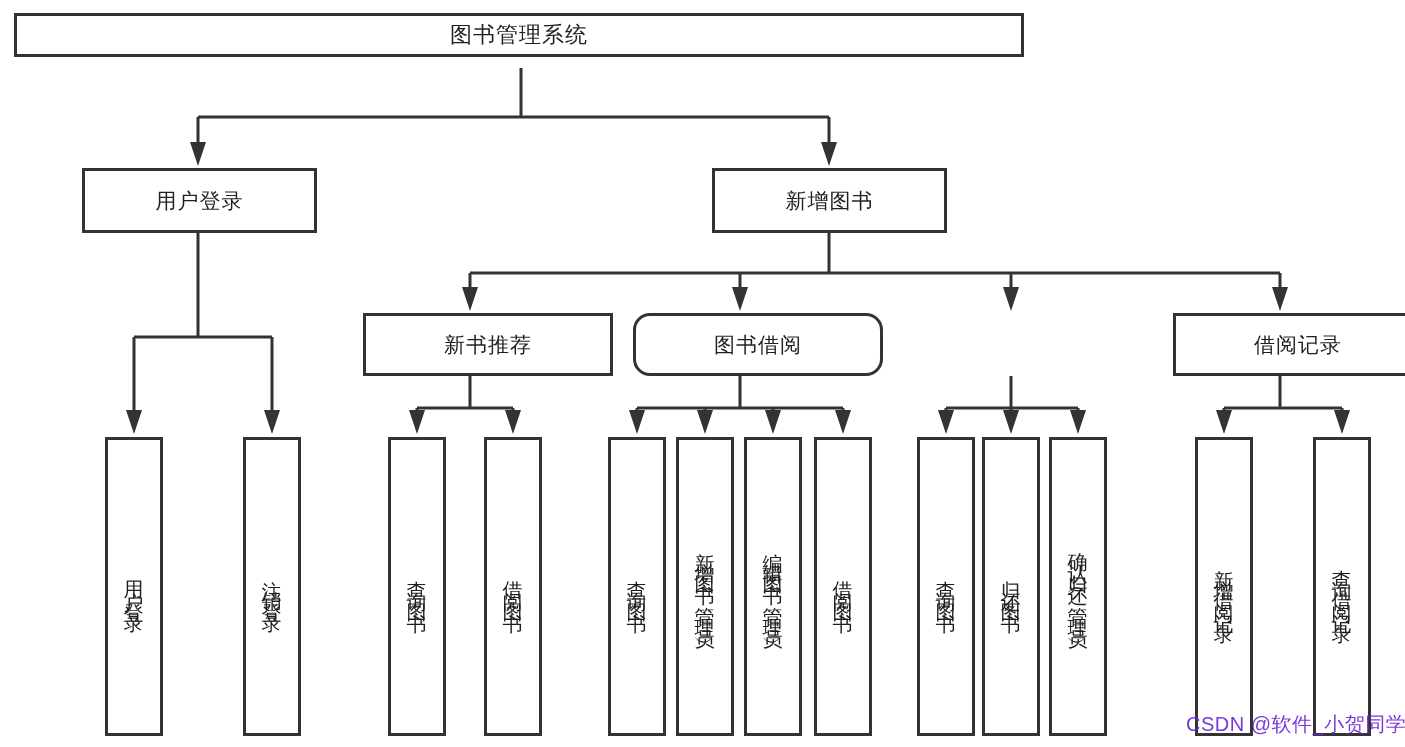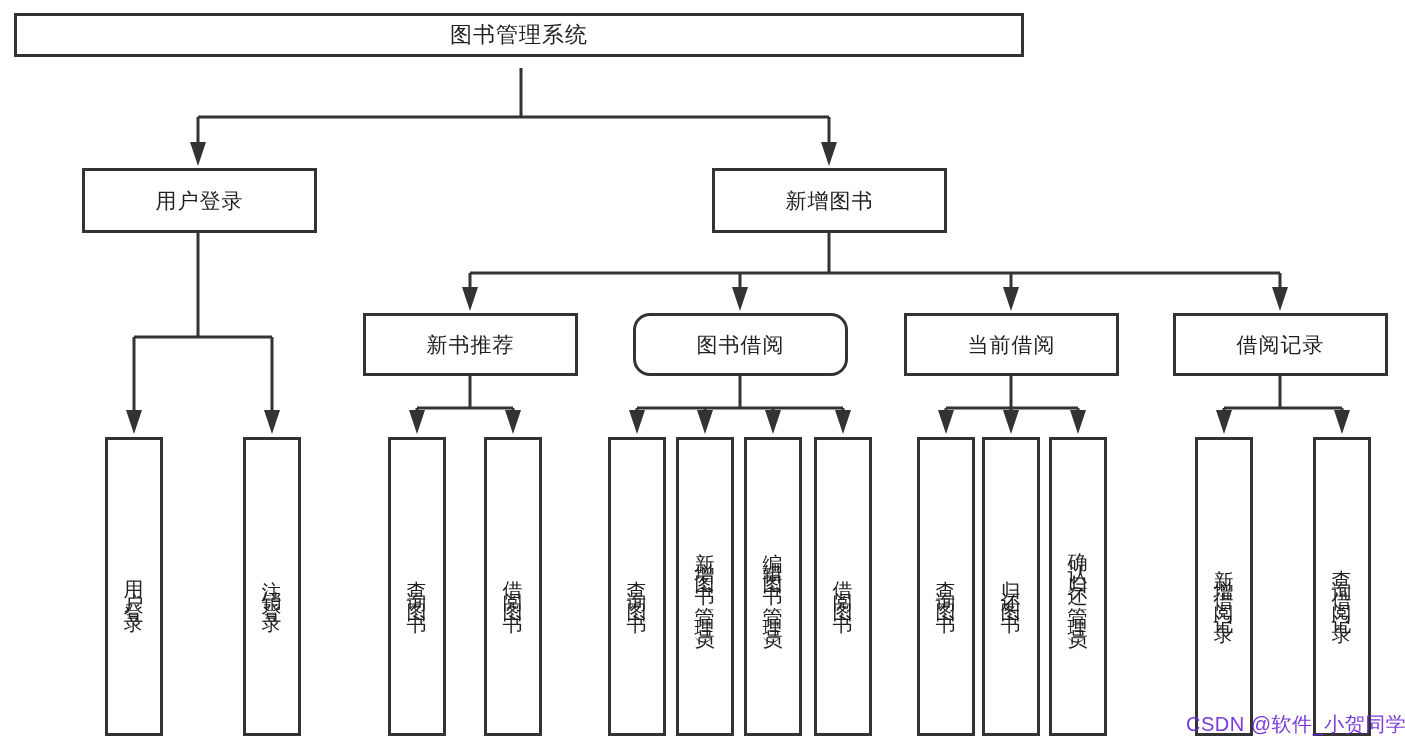--- a/index.html
+++ b/index.html
@@ -8,21 +8,21 @@
     font-family:"Liberation Sans","DejaVu Sans",sans-serif;overflow:hidden;
   }
   .wires{position:absolute;left:0;top:0;width:1405px;height:747px;}
   .node{
     position:absolute;background:#ffffff;border:3px solid #333333;box-sizing:border-box;
     display:flex;align-items:center;justify-content:center;
     color:#1f1f1f;text-align:center;
   }
   .node-root{left:14px;top:13px;width:1010px;height:44px;font-size:22px;letter-spacing:1px;}
   .node-l2{top:168px;width:235px;height:65px;font-size:21px;letter-spacing:1px;}
-  .node-l3{top:313px;width:215px;height:63px;font-size:21px;letter-spacing:1px;}
+  .node-l3{top:313px;width:250px;height:63px;font-size:21px;letter-spacing:1px;}
   .node-tall{
     top:437px;width:58px;height:299px;font-size:20px;
     writing-mode:vertical-rl;text-orientation:mixed;letter-spacing:11px;line-height:1;
   }
   .p-user-login{left:82px;}  .p-book-mgmt{left:712px;}
   .p-new-book{left:363px;}   .p-book-borrow{left:633px;border-radius:17px;}
   .p-cur-borrow{left:904px;} .p-borrow-rec{left:1173px;}
   .c1{left:105px;} .c2{left:243px;} .c3{left:388px;} .c4{left:484px;}
   .c5{left:608px;} .c6{left:676px;} .c7{left:744px;} .c8{left:814px;}
   .c9{left:917px;} .c10{left:982px;} .c11{left:1049px;} .c12{left:1195px;} .c13{left:1313px;}
@@ -77,23 +77,20 @@
   <div class="node node-l2 p-book-mgmt">
     <span>新增图书</span>
   </div>
 
   <div class="node node-l3 p-new-book">
     <span>新书推荐</span>
   </div>
   <div class="node node-l3 p-book-borrow">
     <span>图书借阅</span>
   </div>
-  <div class="node node-l3 p-cur-borrow">
-    <span>当前借阅</span>
-  </div>
   <div class="node node-l3 p-borrow-rec">
     <span>借阅记录</span>
   </div>
 
   <div class="node node-tall c1">
     <span>用户登录</span>
   </div>
   <div class="node node-tall c2">
     <span>注销登录</span>
   </div>

